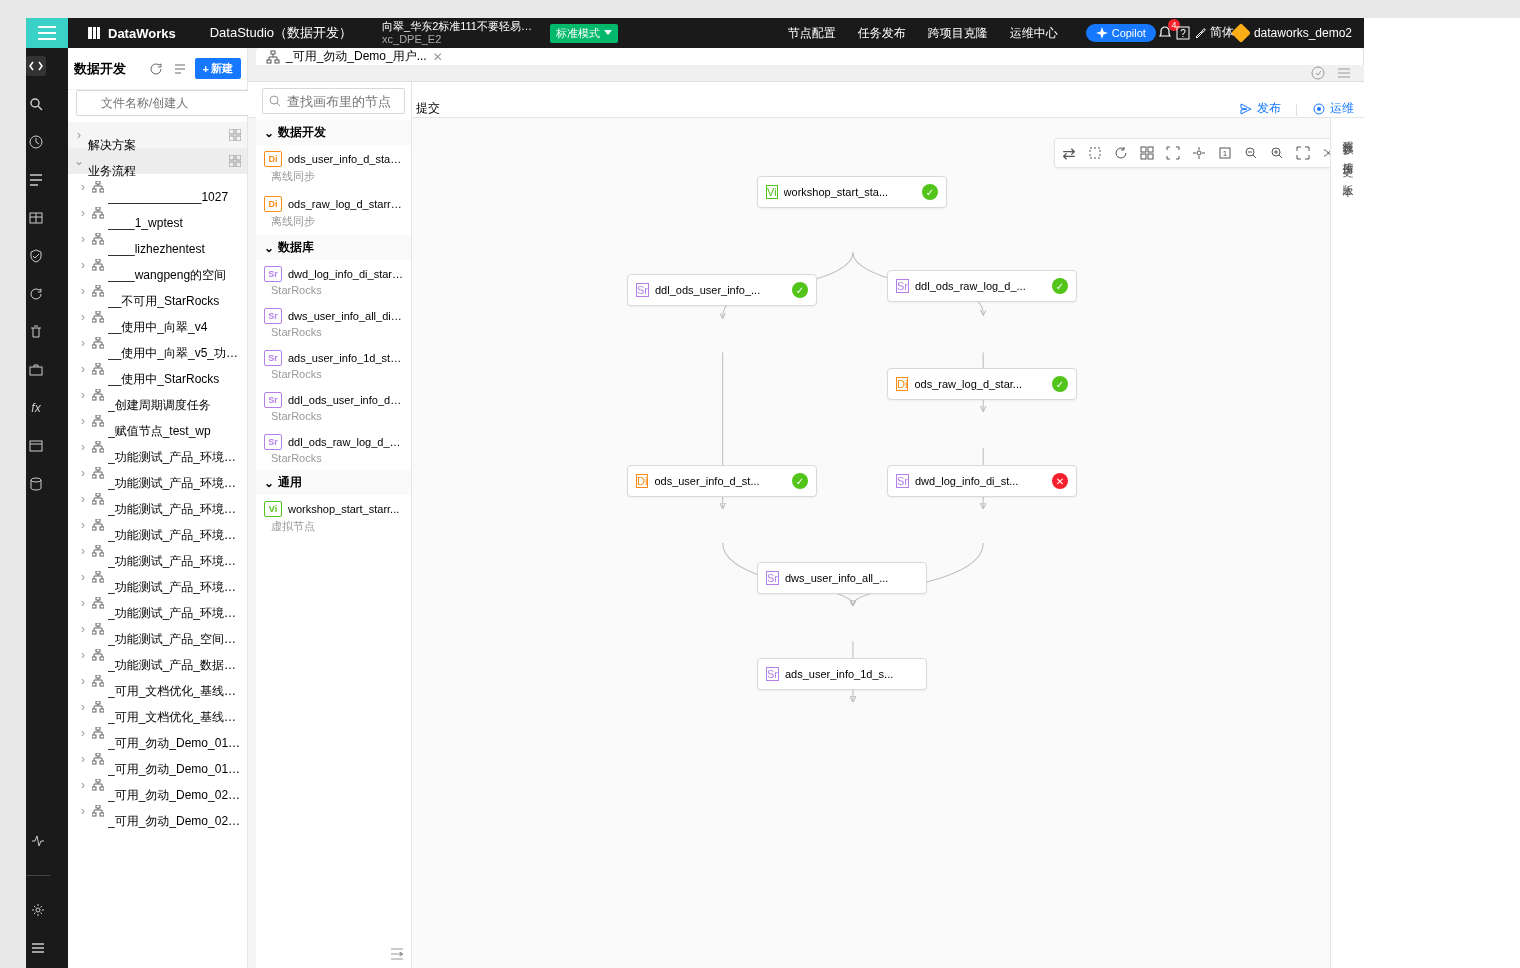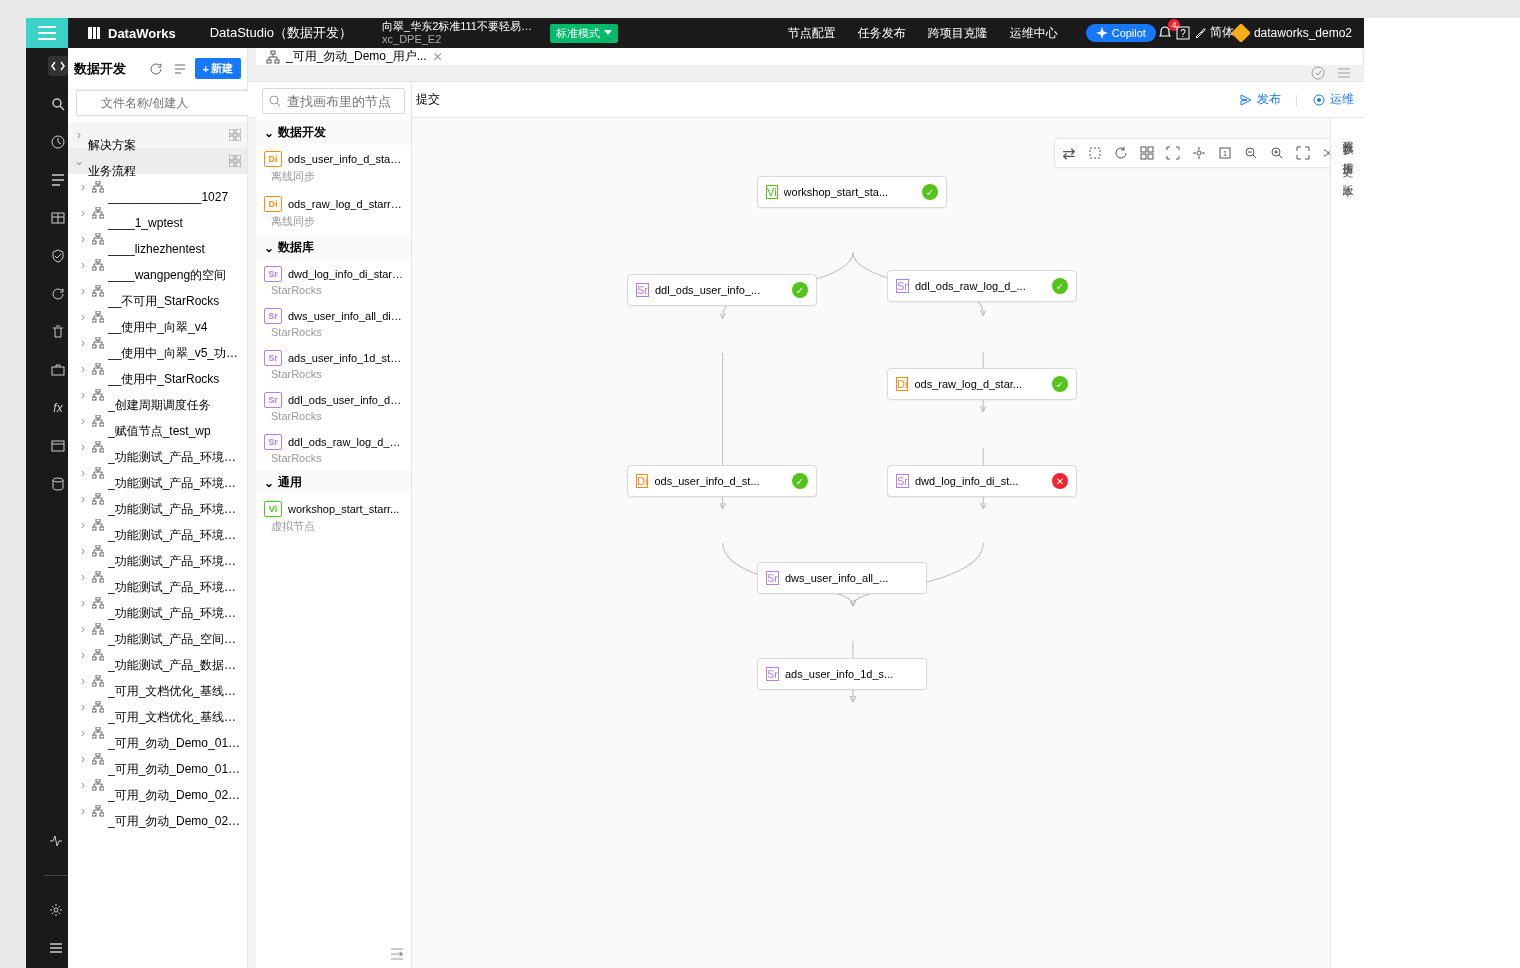--- a/index.html
+++ b/index.html
@@ -27,21 +27,21 @@
 .header .copilot { background: #1677ff; border-radius: 12px; padding: 3px 10px; font-size: 11px; display:flex; align-items:center; gap:4px; }
 .header .iconbtn { position: relative; width: 18px; height: 18px; display:flex; align-items:center; justify-content:center; }
 .header .badge-num { position:absolute; top:-5px; right:-6px; background:#f5222d; color:#fff; border-radius:8px; font-size:9px; padding:0 3px; line-height:12px; min-width:12px; text-align:center;}
 .header .ws-tag { display:flex; align-items:center; gap:6px; }
 .header .gem { width:14px; height:14px; background:#faad14; transform:rotate(45deg); border-radius:2px;}
 
 
 .right-blank { position:absolute; right:0; top:18px; width:156px; height:950px; background:#fff; }
 
 
-.iconrail { position:absolute; left:26px; top:48px; width:42px; bottom:0; background:#1a1a1a; display:flex; flex-direction:column; align-items:flex-end; padding-top:8px; gap:18px;}
+.iconrail { position:absolute; left:26px; top:48px; width:42px; bottom:0; background:#1a1a1a; display:flex; flex-direction:column; align-items:flex-start; padding-top:8px; gap:18px;}
 .iconrail .ir { width:20px; height:20px; display:flex; align-items:center; justify-content:center; color:#ddd; cursor:pointer;}
 .iconrail .ir.active { background:#333; border-radius:3px; padding:2px;}
 .iconrail .bottom { margin-top:auto; padding-bottom:10px; display:flex; flex-direction:column; gap:18px; align-items:center;}
 .iconrail .sep { width:24px; height:1px; background:#444; margin:6px 0;}
 
 
 .leftpanel { position:absolute; left:68px; top:48px; width:180px; bottom:0; background:#fff; border-right:1px solid #e5e5e5; display:flex; flex-direction:column; }
 .leftpanel .lp-head { height:42px; display:flex; align-items:center; padding:0 6px; border-bottom:1px solid #f0f0f0; font-size:13px; font-weight:600; gap:6px;}
 .leftpanel .lp-head .sp { flex:1; }
 .leftpanel .lp-head .iconbtn { width:18px; height:18px; cursor:pointer; display:flex; align-items:center; justify-content:center;}
@@ -81,21 +81,21 @@
 .nb-vi { border:1px solid #52c41a; color:#52c41a; }
 .nodepanel .collapse-ic { position:absolute; bottom:6px; right:6px; color:#999;}
 
 
 .tabbar { position:absolute; left:248px; right:156px; top:48px; height:34px; background:#f0f0f0; display:flex; align-items:stretch; border-bottom:1px solid #e0e0e0;flex-direction:column;}
 .tabbar .tab { background:#fff; border-right:1px solid #e0e0e0; display:flex; align-items:center; padding:0 10px; gap:6px; font-size:12px; min-width:170px; margin-left:8px; border-top-left-radius:4px; border-top-right-radius:4px;}
 .tabbar .tab .x { color:#999; cursor:pointer;}
 .tabbar .tright { margin-left:auto; display:flex; align-items:center; gap:10px; padding:0 12px; color:#666;}
 
 
-.toolbar { position:absolute; left:248px; right:156px; top:82px; height:36px; background:#fff; border-bottom:1px solid #e5e5e5; display:flex; align-items:center; padding:0 10px; font-size:12px; gap:16px;}
+.toolbar { position:absolute; left:248px; right:156px; top:82px; height:36px; background:#fff; border-bottom:1px solid #e5e5e5; display:flex; align-items:flex-end; padding:0 10px; font-size:12px; gap:16px;}
 .toolbar .titem { display:flex; align-items:center; gap:4px; cursor:pointer; }
 .toolbar .tright2 { margin-left:auto; display:flex; align-items:center; gap:14px;}
 .toolbar .publish { color:#1677ff; display:flex; align-items:center; gap:4px;}
 .toolbar .ops { color:#1677ff; display:flex; align-items:center; gap:4px;}
 .toolbar .sep { color:#ddd; }
 
 
 .canvas { position:absolute; left:412px; right:156px; top:118px; bottom:0; background:#fafafa; }
 .canvas-tools { position:absolute; top:20px; right:20px; background:#fff; border:1px solid #e5e5e5; border-radius:3px; height:30px; display:flex; align-items:center; padding:0 6px; gap:10px; box-shadow:0 1px 3px rgba(0,0,0,0.05);}
 .canvas-tools .ct { width:16px; height:16px; display:flex; align-items:center; justify-content:center; cursor:pointer; color:#555;}

